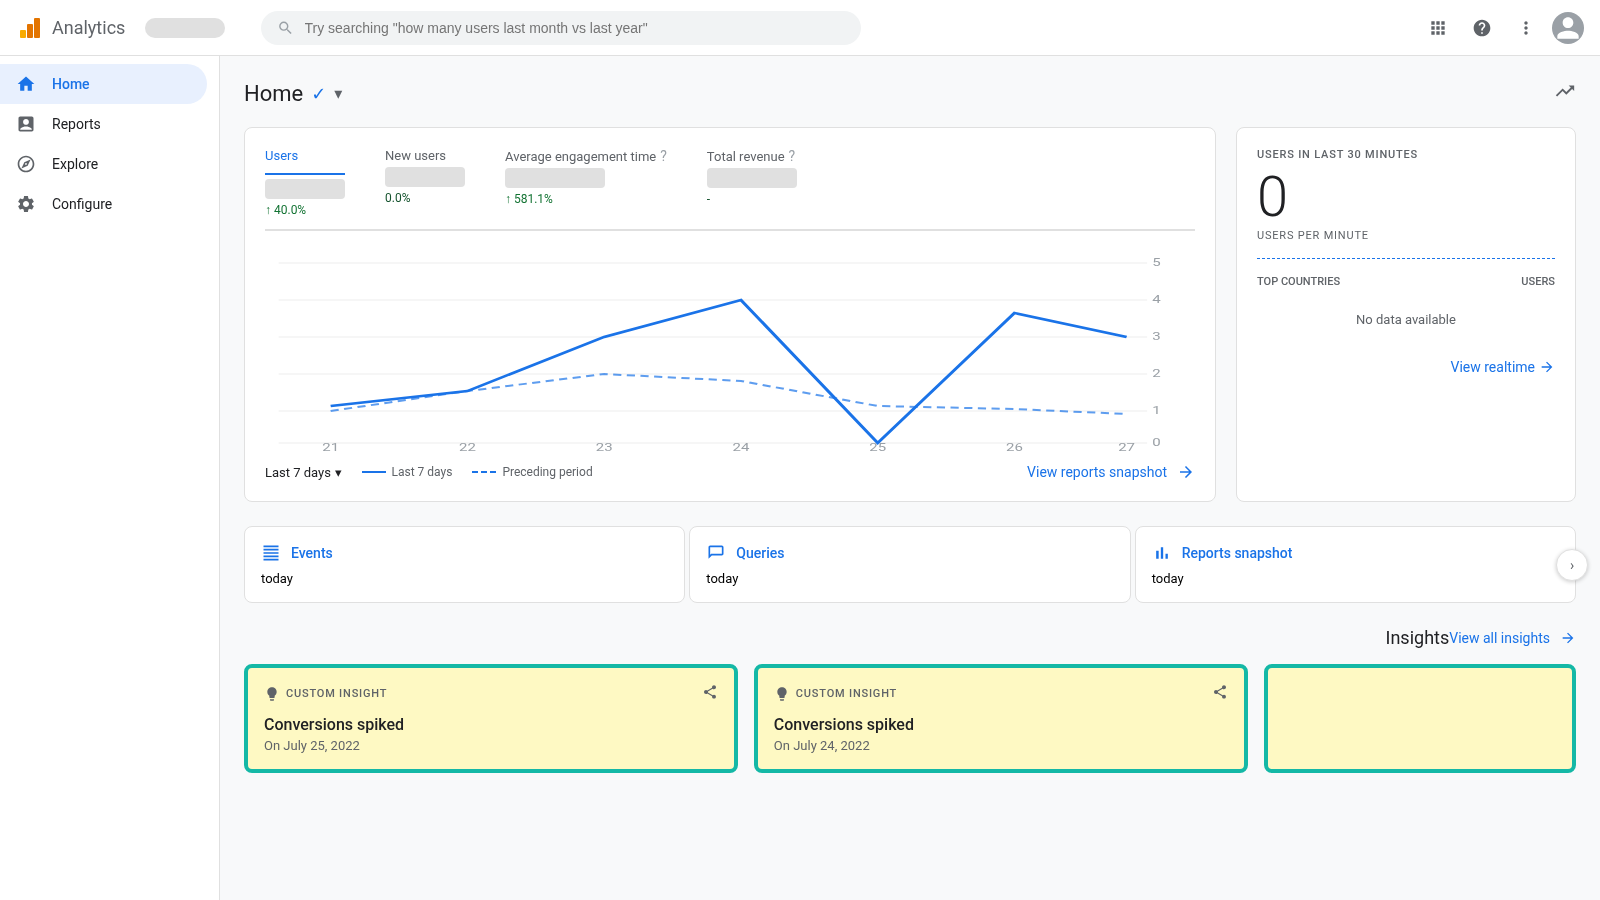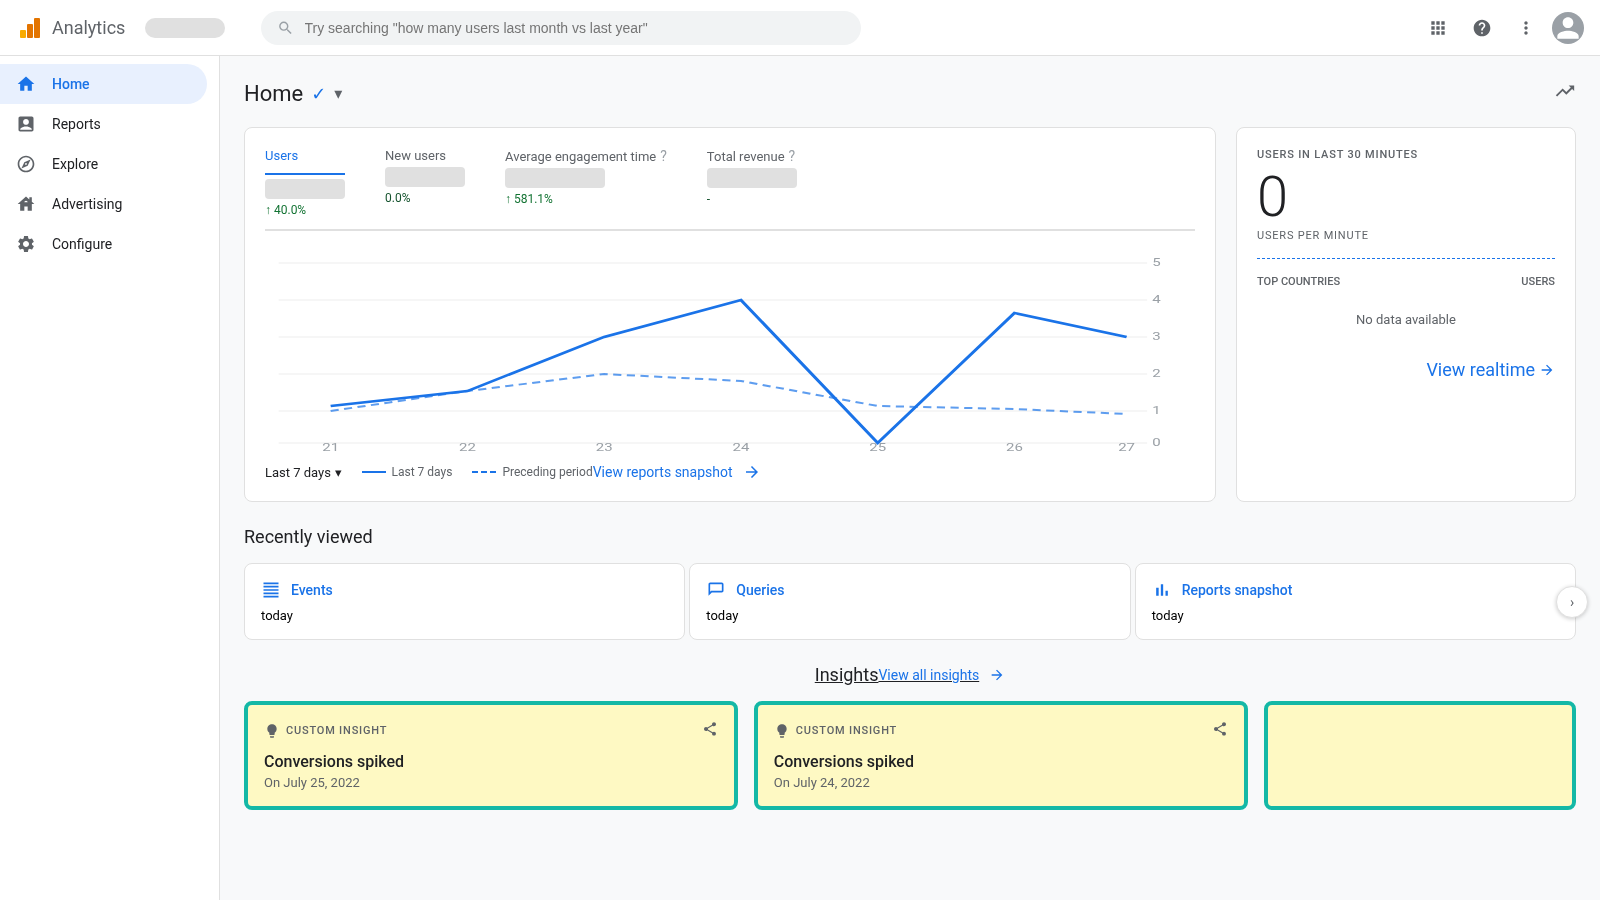--- a/index.html
+++ b/index.html
@@ -49,48 +49,48 @@
     .metric-label.active { color: #1a73e8; border-bottom: 2px solid #1a73e8; padding-bottom: 10px; }
     .metric-value-blur { width: 80px; height: 20px; background: #e0e0e0; border-radius: 4px; margin-bottom: 4px; }
     .metric-change { font-size: 12px; }
     .metric-change.up { color: #137333; }
     .metric-change.neutral { color: #14532d; }
     .info-icon { font-size: 14px; color: #9aa0a6; cursor: pointer; }
 
     
     .chart-container { position: relative; height: 200px; margin-bottom: 12px; }
     svg.line-chart { width: 100%; height: 100%; }
-    .chart-footer { display: flex; align-items: center; }
+    .chart-footer { display: flex; justify-content: space-between; align-items: center; }
     .chart-legend { display: flex; gap: 20px; align-items: center; font-size: 12px; color: #5f6368; }
     .legend-item { display: flex; align-items: center; gap: 6px; }
     .legend-line { width: 24px; height: 2px; background: #1a73e8; }
     .legend-dashed { width: 24px; height: 2px; border-top: 2px dashed #1a73e8; background: none; }
     .date-filter { display: flex; align-items: center; gap: 4px; font-size: 13px; color: #202124; cursor: pointer; }
     .view-link { color: #1a73e8; font-size: 14px; text-decoration: none; display: flex; align-items: center; gap: 10px; cursor: pointer; }
 
     
     .realtime-section-title { font-size: 11px; font-weight: 500; color: #5f6368; letter-spacing: 0.8px; text-transform: uppercase; margin-bottom: 8px; }
     .realtime-number { font-size: 56px; font-weight: 300; color: #202124; line-height: 1; margin-bottom: 4px; }
     .realtime-sub { font-size: 11px; color: #5f6368; text-transform: uppercase; letter-spacing: 0.8px; margin-bottom: 16px; }
     .realtime-divider { border: none; border-top: 1px dashed #1a73e8; margin-bottom: 16px; }
     .realtime-table-header { display: flex; justify-content: space-between; font-size: 11px; color: #5f6368; font-weight: 500; margin-bottom: 8px; }
     .no-data { font-size: 13px; color: #5f6368; text-align: center; padding: 16px 0; }
-    .view-realtime { color: #1a73e8; font-size: 18px; cursor: pointer; display: flex; align-items: center; gap: 4px; text-align: right; margin-top: 16px; justify-content: flex-end; }
+    .view-realtime { color: #1a73e8; font-size: 14px; cursor: pointer; display: flex; align-items: center; gap: 4px; text-align: right; margin-top: 16px; justify-content: flex-end; }
 
     
     .section-title { font-size: 18px; font-weight: 400; margin-bottom: 16px; }
     .cards-row { display: flex; gap: 4px; margin-bottom: 24px; position: relative; }
     .card { background: #fff; border: 1px solid #e0e0e0; border-radius: 8px; padding: 16px; flex: 1; cursor: pointer; min-width: 0; }
     .card-header { display: flex; align-items: center; gap: 10px; margin-bottom: 8px; }
     .card-title { font-size: 14px; color: #1a73e8; font-weight: 500; }
     .card-date { font-size: 13px; color: #000000; }
     .cards-nav { position: absolute; right: -12px; top: 50%; transform: translateY(-50%); width: 32px; height: 32px; border-radius: 50%; background: #fff; border: 1px solid #e0e0e0; display: flex; align-items: center; justify-content: center; cursor: pointer; color: #5f6368; box-shadow: 0 1px 4px rgba(0,0,0,0.2); }
 
     
-    .insights-header { display: flex; justify-content: center; align-items: center; margin-bottom: 16px; text-decoration: underline; }
+    .insights-header { display: flex; justify-content: flex-end; align-items: center; margin-bottom: 16px; }
     .insights-grid { display: flex; gap: 16px; }
     .insight-card { background: #fef9c3; border: 4px solid #14b8a6; border-radius: 8px; padding: 16px; flex: 1; }
     .insight-meta { display: flex; align-items: center; gap: 6px; margin-bottom: 12px; }
     .insight-type { font-size: 11px; color: #5f6368; letter-spacing: 0.8px; text-transform: uppercase; font-weight: 500; }
     .insight-share { margin-left: auto; color: #5f6368; cursor: pointer; }
     .insight-title { font-size: 16px; font-weight: 500; margin-bottom: 4px; }
     .insight-subtitle { font-size: 13px; color: #5f6368; }
   </style>
 </head>
 <body>
@@ -162,28 +162,20 @@
 
     <div class="nav-item">
       <div class="nav-icon">
         <svg width="20" height="20" viewBox="0 0 24 24" fill="#5f6368">
             <path d="M12 2C6.48 2 2 6.48 2 12s4.48 10 10 10 10-4.48 10-10S17.52 2 12 2zm0 18c-4.41 0-8-3.59-8-8s3.59-8 8-8 8 3.59 8 8-3.59 8-8 8zm-5.5-2.5l7.51-3.49L17.5 6.5 9.99 9.99 6.5 17.5zm5.5-6.6c.61 0 1.1.49 1.1 1.1s-.49 1.1-1.1 1.1-1.1-.49-1.1-1.1.49-1.1 1.1-1.1z"></path>
           </svg>
       </div>
       <span>Explore</span>
     </div>
 
-    <div class="nav-item">
-      <div class="nav-icon">
-        <svg width="20" height="20" viewBox="0 0 24 24" fill="#5f6368">
-            <path d="M19 9.3V4h-3v2.6L12 3 2 12h3v8h5v-5h4v5h5v-8h3l-3-2.7zm-9 .7c0-1.1.9-2 2-2s2 .9 2 2h-4z"></path>
-          </svg>
-      </div>
-      <span>Advertising</span>
-    </div>
 
     <div class="nav-item">
       <div class="nav-icon">
         <svg width="20" height="20" viewBox="0 0 24 24" fill="#5f6368">
             <path d="M19.14,12.94c0.04-0.3,0.06-0.61,0.06-0.94c0-0.32-0.02-0.64-0.07-0.94l2.03-1.58c0.18-0.14,0.23-0.41,0.12-0.61 l-1.92-3.32c-0.12-0.22-0.37-0.29-0.59-0.22l-2.39,0.96c-0.5-0.38-1.03-0.7-1.62-0.94L14.4,2.81c-0.04-0.24-0.24-0.41-0.48-0.41 h-3.84c-0.24,0-0.43,0.17-0.47,0.41L9.25,5.35C8.66,5.59,8.12,5.92,7.63,6.29L5.24,5.33c-0.22-0.08-0.47,0-0.59,0.22L2.74,8.87 C2.62,9.08,2.66,9.34,2.86,9.48l2.03,1.58C4.84,11.36,4.8,11.69,4.8,12s0.02,0.64,0.07,0.94l-2.03,1.58 c-0.18,0.14-0.23,0.41-0.12,0.61l1.92,3.32c0.12,0.22,0.37,0.29,0.59,0.22l2.39-0.96c0.5,0.38,1.03,0.7,1.62,0.94l0.36,2.54 c0.05,0.24,0.24,0.41,0.48,0.41h3.84c0.24,0,0.44-0.17,0.47-0.41l0.36-2.54c0.59-0.24,1.13-0.56,1.62-0.94l2.39,0.96 c0.22,0.08,0.47,0,0.59-0.22l1.92-3.32c0.12-0.22,0.07-0.47-0.12-0.61L19.14,12.94z M12,15.6c-1.98,0-3.6-1.62-3.6-3.6 s1.62-3.6,3.6-3.6s3.6,1.62,3.6,3.6S13.98,15.6,12,15.6z"></path>
           </svg>
       </div>
       <span>Configure</span>
     </div>
   </div>
@@ -315,21 +307,20 @@
         <div class="view-realtime">
           <span>View realtime</span>
           <svg width="16" height="16" viewBox="0 0 24 24" fill="#1a73e8">
               <path d="M12 4l-1.41 1.41L16.17 11H4v2h12.17l-5.58 5.59L12 20l8-8z"></path>
             </svg>
         </div>
       </div>
     </div>
 
     <div>
-      <h2 class="section-title">Recently viewed</h2>
       <div class="cards-row">
 
         <div class="card">
           <div class="card-header">
             <svg width="20" height="20" viewBox="0 0 24 24" fill="#1a73e8">
                 <path d="M3 3h18v2H3zm0 4h18v2H3zm0 4h18v2H3zm0 4h18v2H3zm0 4h18v2H3z"></path>
               </svg>
             <span class="card-title">Events</span>
           </div>
           <div class="card-date">today</div>

